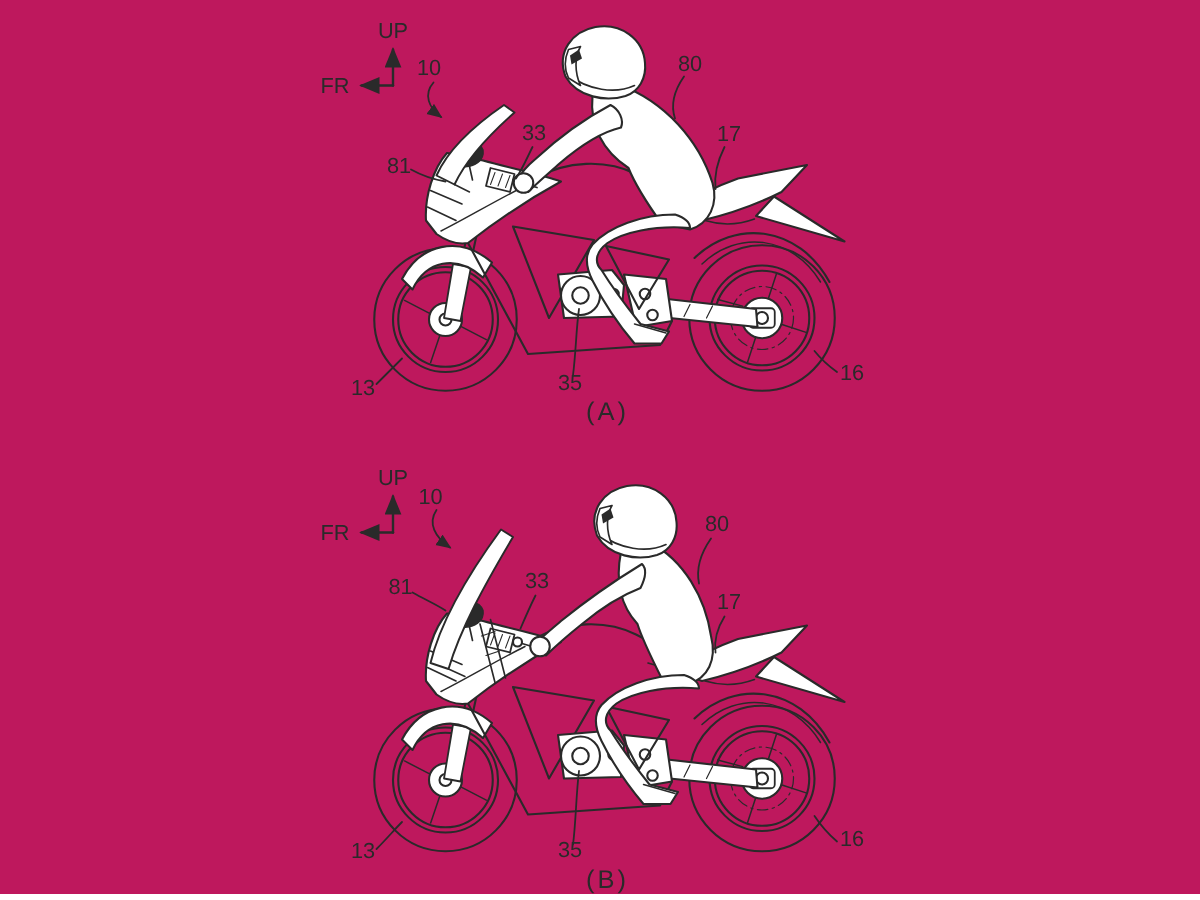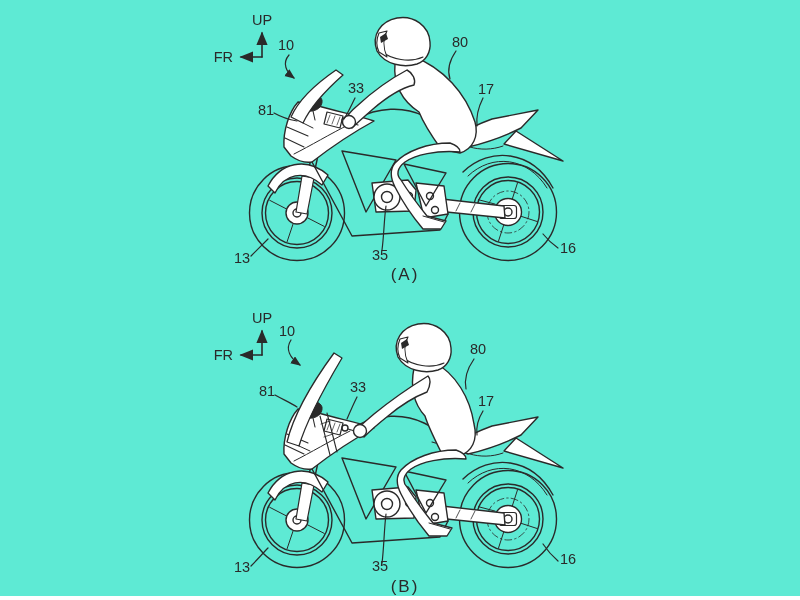--- a/index.html
+++ b/index.html
@@ -1,16 +1,16 @@
 <!DOCTYPE html>
 <html><head>
 <meta charset="utf-8">
 <style>
   html,body{margin:0;padding:0;background:#ffffff;}
-  .canvas{position:relative;width:800px;height:596px;background:#5eead4;overflow:hidden;
+  .canvas{position:relative;width:800px;height:596px;background:#be185d;overflow:hidden;
           font-family:"Liberation Sans",sans-serif;}
   svg{position:absolute;inset:0;}
   svg text{font-family:"Liberation Sans",sans-serif;fill:#2a2a2a;}
   .ref{font-size:14.5px;}
   .axis{font-size:14.5px;}
   .caption{font-size:17px;letter-spacing:2px;}
 </style>
 </head>
 <body>
 

